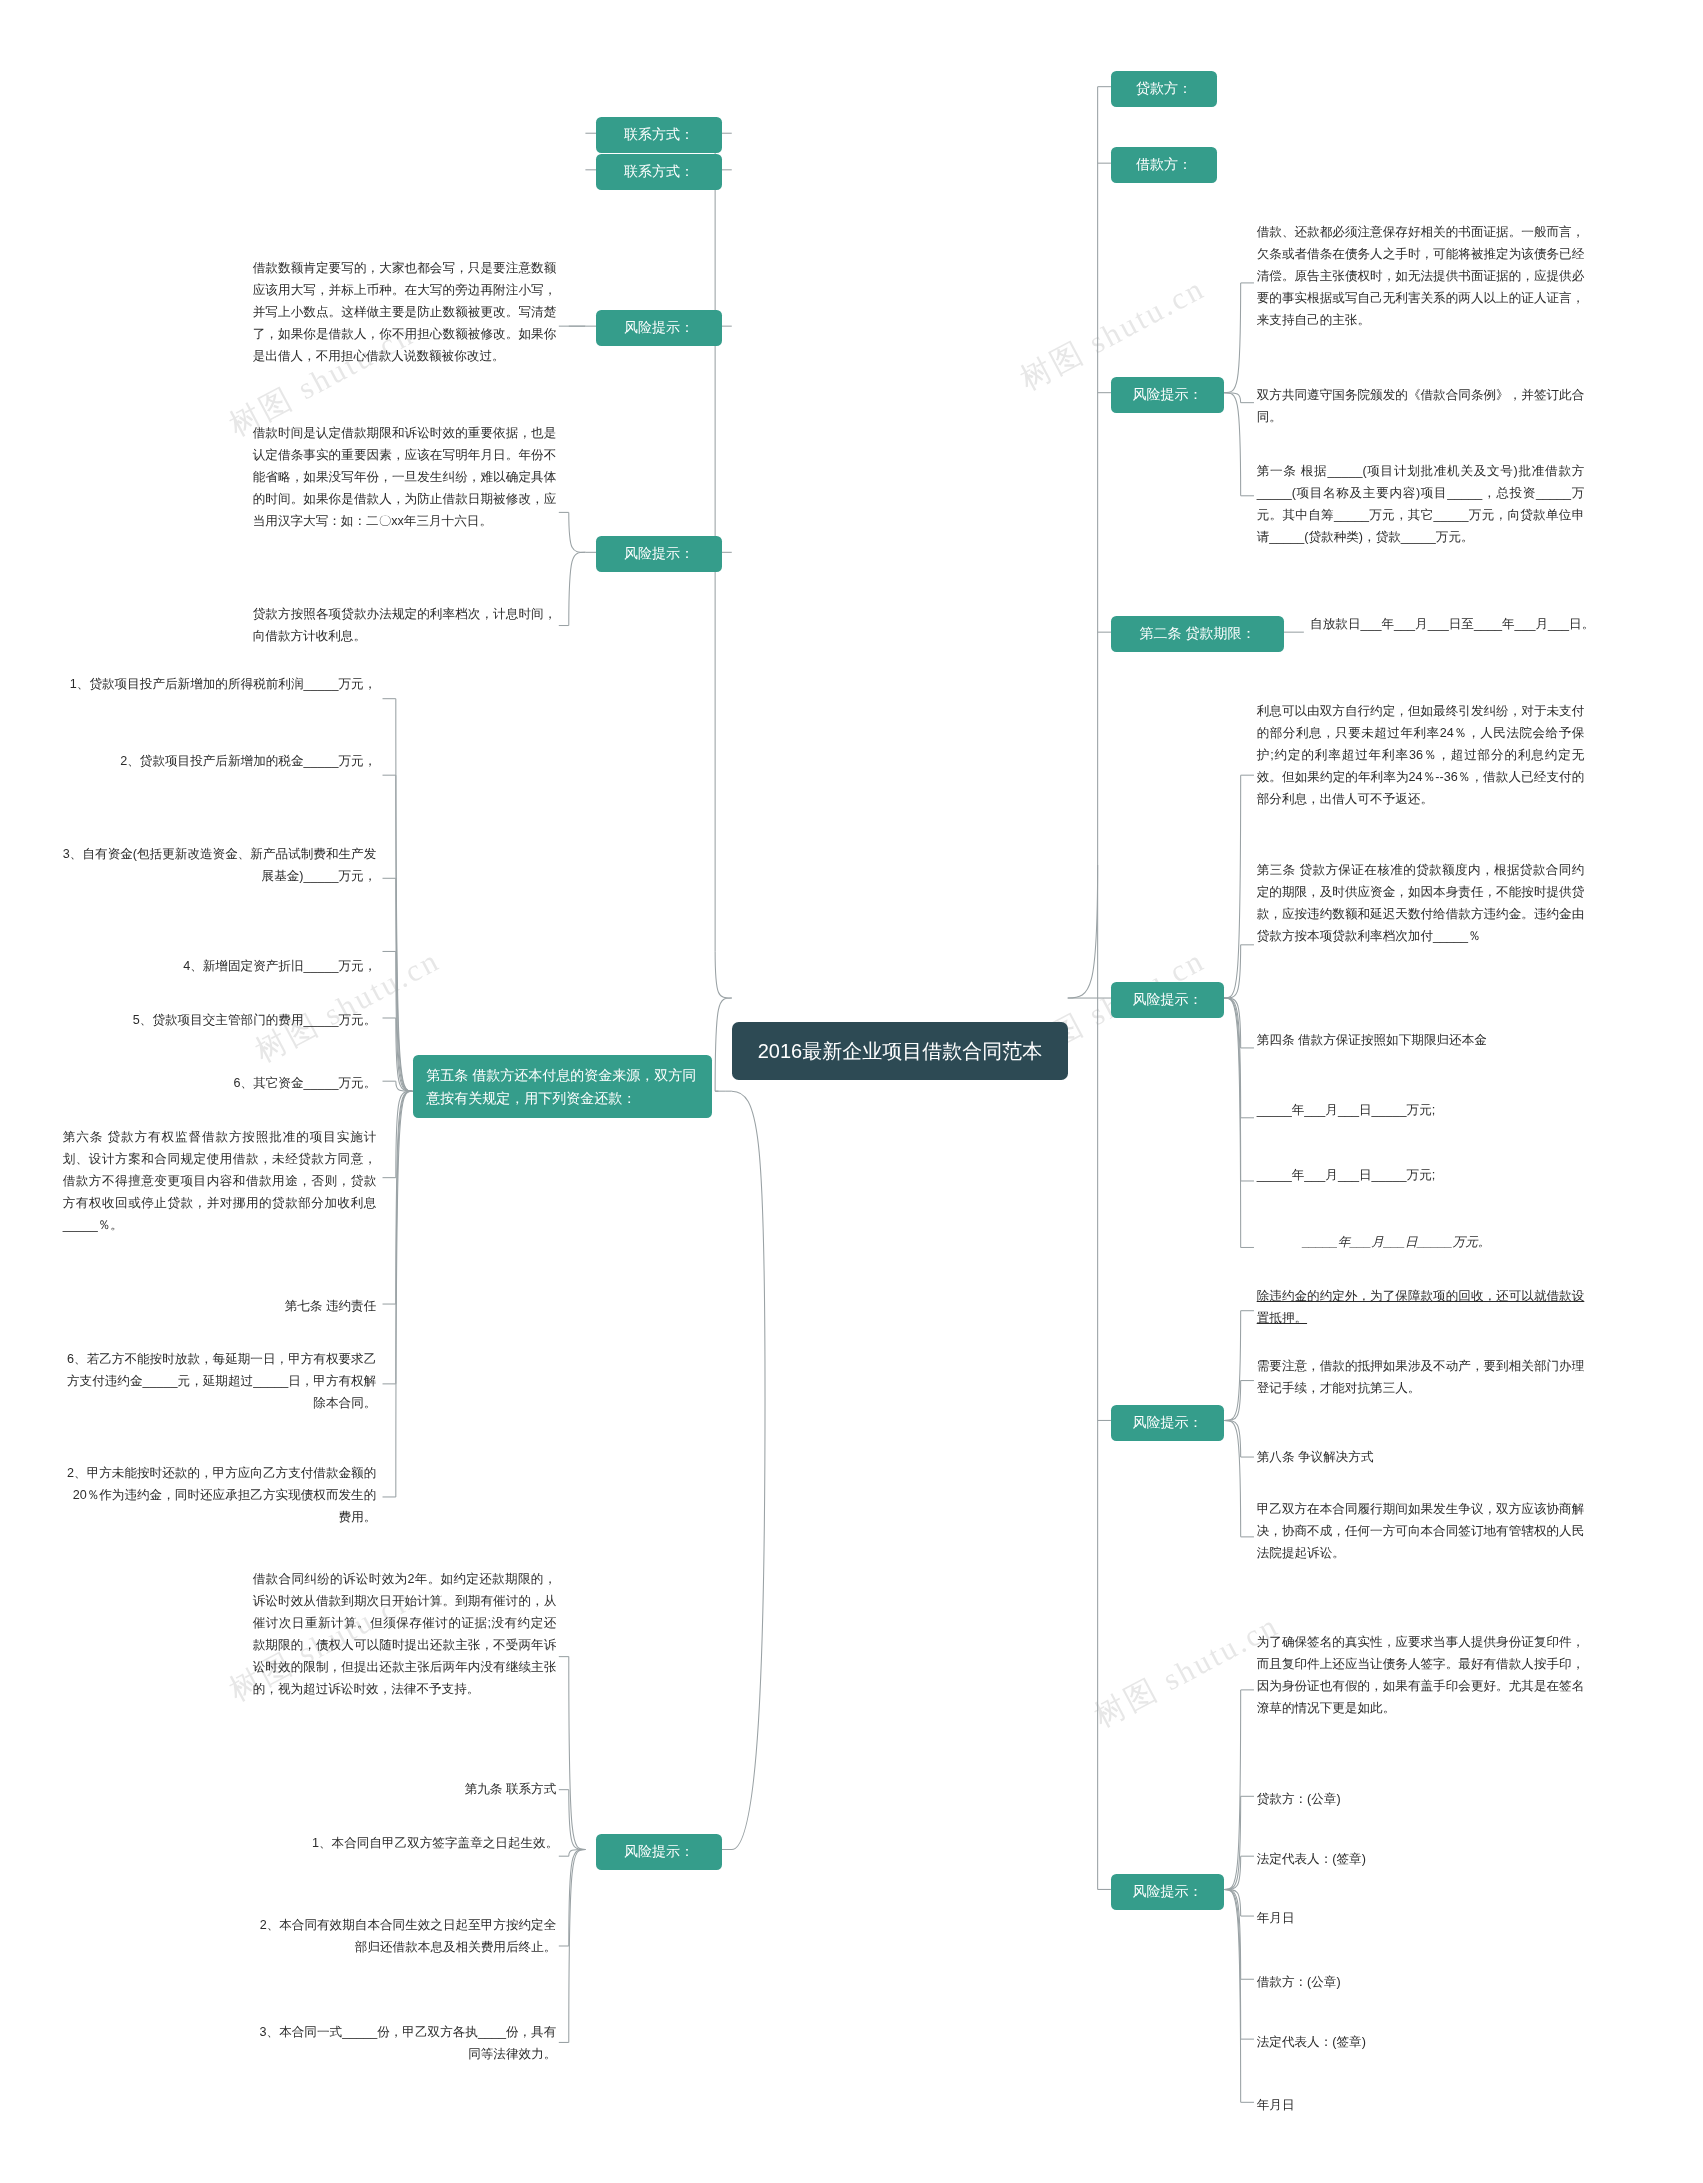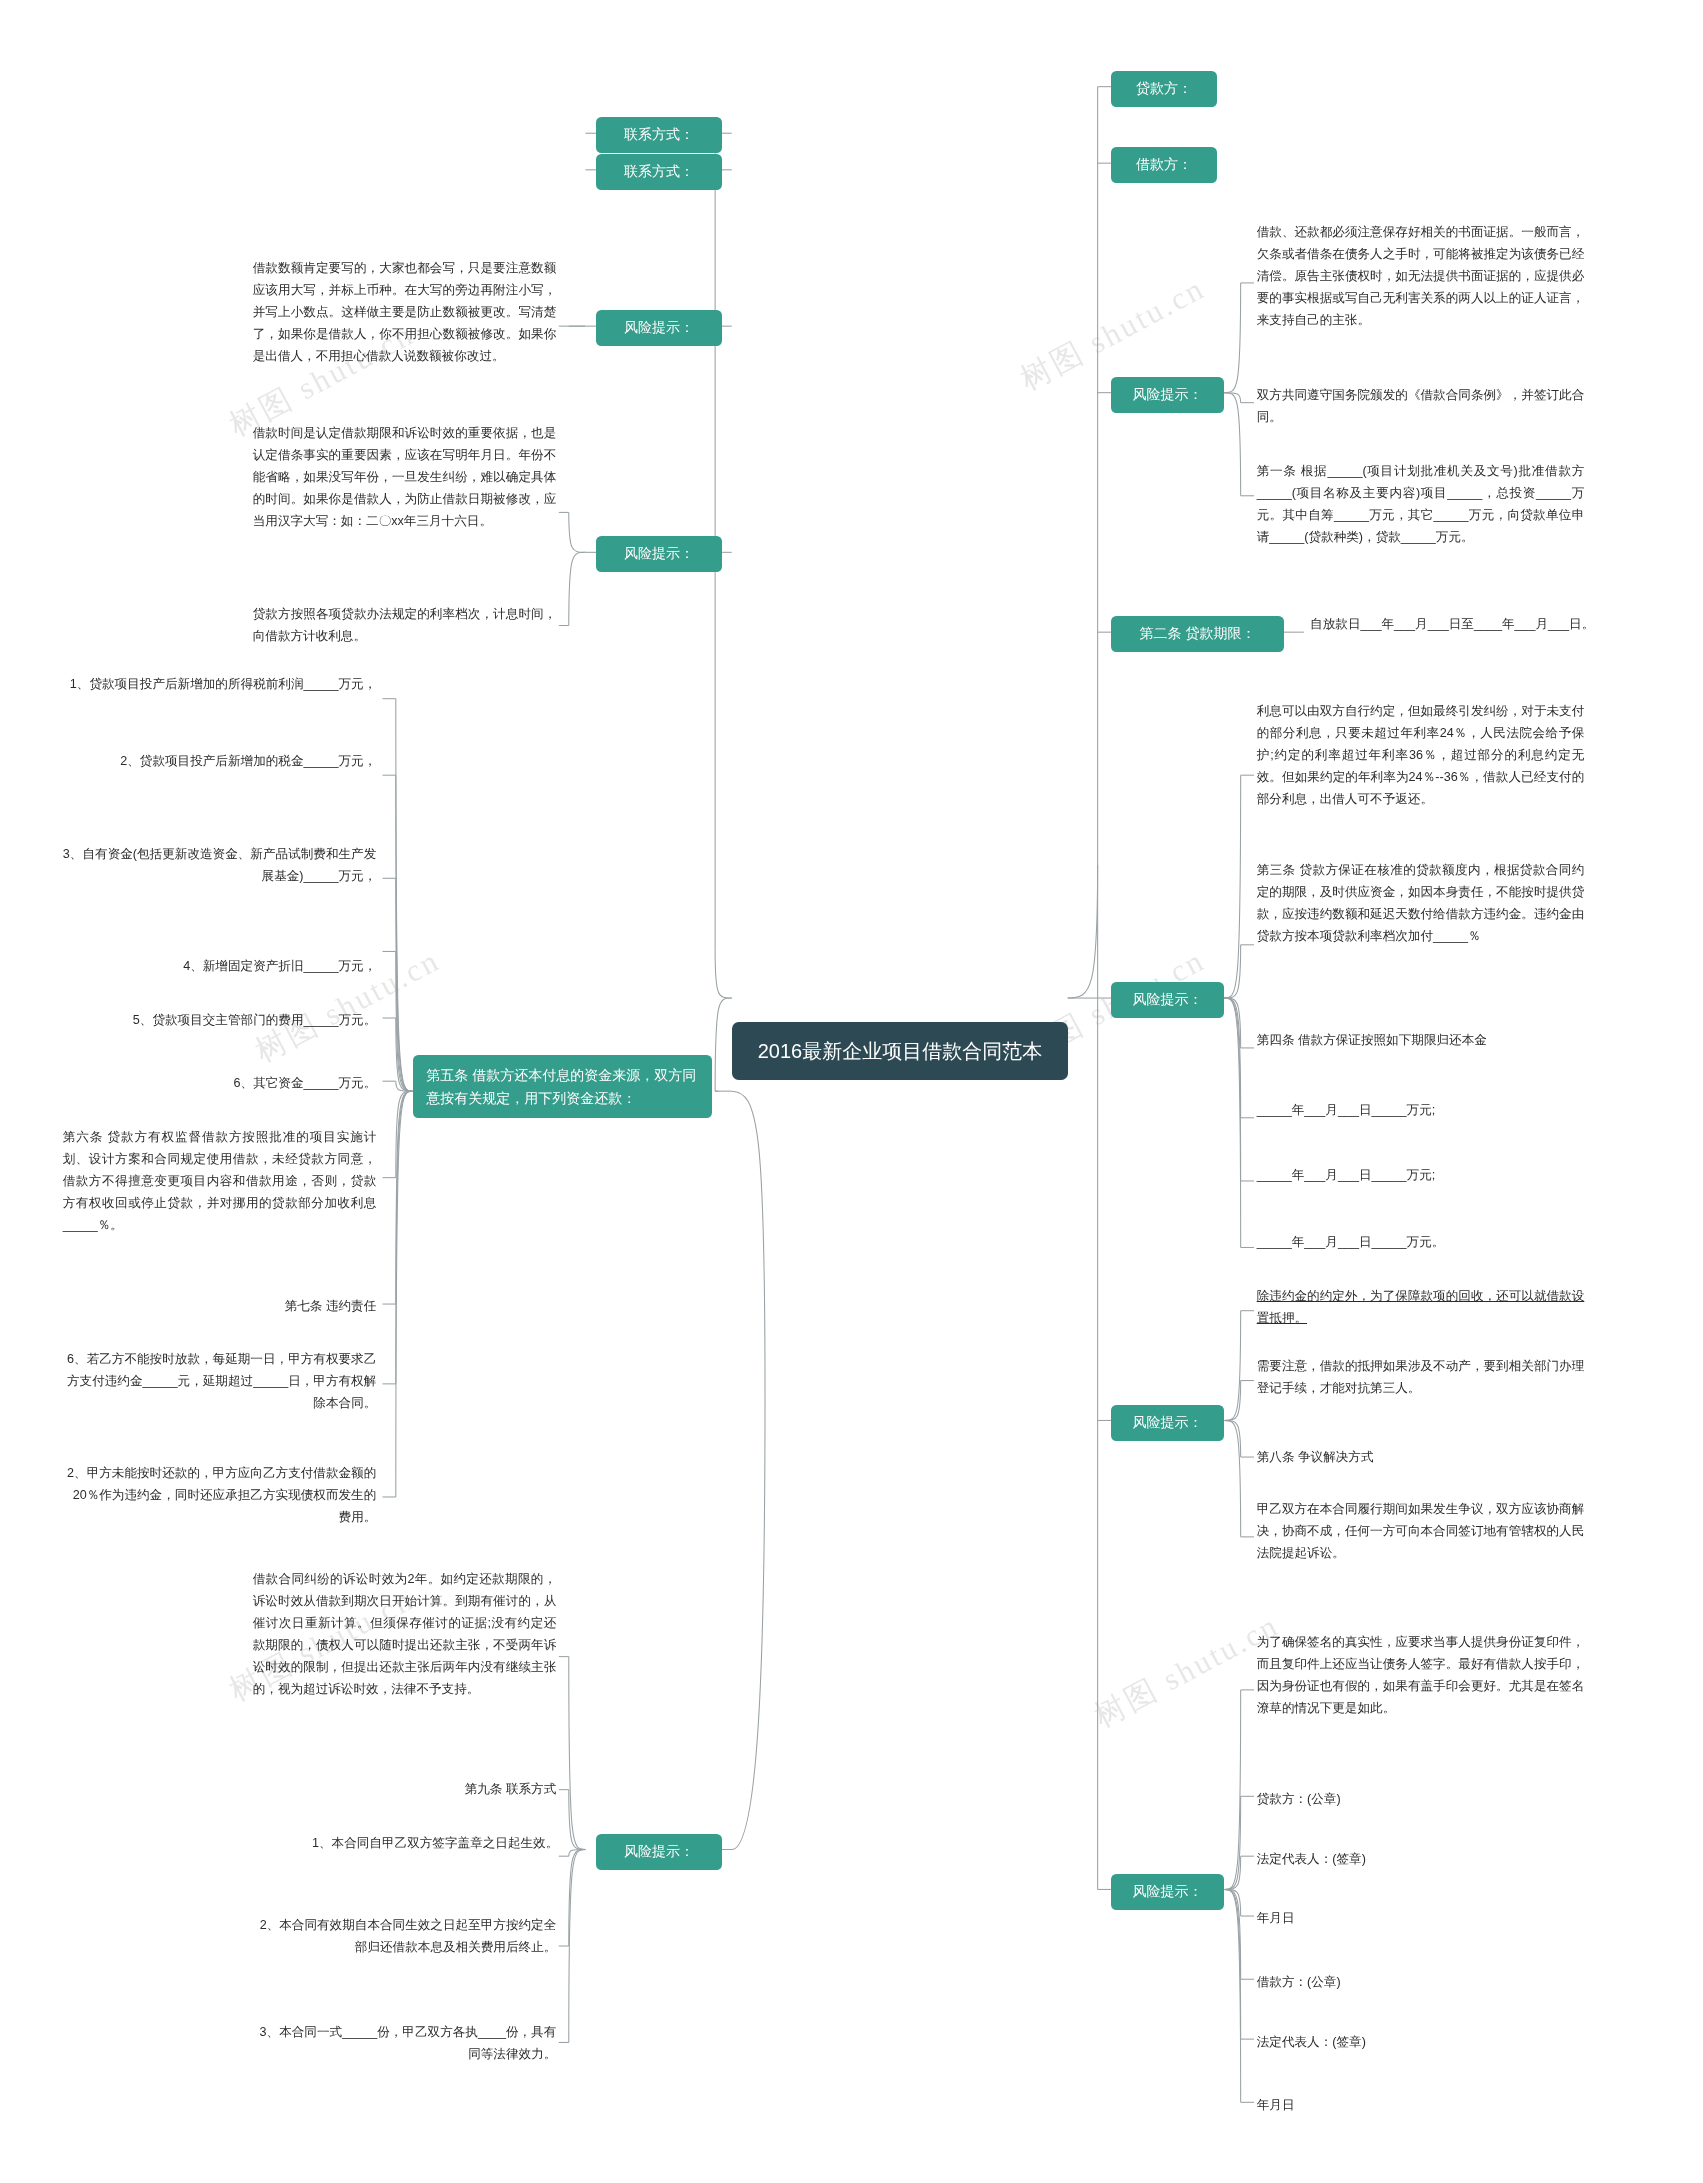--- a/index.html
+++ b/index.html
@@ -261,21 +261,21 @@
 
   <div class="node pill" style="left:1111px; top:616px; width:173px;">第二条 贷款期限：</div>
   <div class="node leaf right" style="left:1304px; top:612px; width:293px;">自放款日___年___月___日至____年___月___日。</div>
 
   <div class="node pill" style="left:1111px; top:982px; width:113px;">风险提示：</div>
   <div class="node leaf" style="left:1254px; top:699px; width:333px;">利息可以由双方自行约定，但如最终引发纠纷，对于未支付的部分利息，只要未超过年利率24％，人民法院会给予保护;约定的利率超过年利率36％，超过部分的利息约定无效。但如果约定的年利率为24％--36％，借款人已经支付的部分利息，出借人可不予返还。</div>
   <div class="node leaf" style="left:1254px; top:858px; width:333px;">第三条 贷款方保证在核准的贷款额度内，根据贷款合同约定的期限，及时供应资金，如因本身责任，不能按时提供贷款，应按违约数额和延迟天数付给借款方违约金。违约金由贷款方按本项贷款利率档次加付_____％</div>
   <div class="node leaf" style="left:1254px; top:1028px; width:333px;">第四条 借款方保证按照如下期限归还本金</div>
   <div class="node leaf" style="left:1254px; top:1098px; width:333px;">_____年___月___日_____万元;</div>
   <div class="node leaf" style="left:1254px; top:1163px; width:333px;">_____年___月___日_____万元;</div>
-  <div class="node leaf" style="left:1254px; top:1230px; width:333px;">_____年___月___日_____万元。</div>
+  <div class="node leaf" style="left:1300px; top:1230px; width:333px;font-style:italic;">_____年___月___日_____万元。</div>
 
   <div class="node pill" style="left:1111px; top:1405px; width:113px;">风险提示：</div>
   <div class="node leaf" style="left:1254px; top:1284px; width:333px;text-decoration:underline;">除违约金的约定外，为了保障款项的回收，还可以就借款设置抵押。</div>
   <div class="node leaf" style="left:1254px; top:1354px; width:333px;">需要注意，借款的抵押如果涉及不动产，要到相关部门办理登记手续，才能对抗第三人。</div>
   <div class="node leaf" style="left:1254px; top:1445px; width:333px;">第八条 争议解决方式</div>
   <div class="node leaf" style="left:1254px; top:1497px; width:333px;">甲乙双方在本合同履行期间如果发生争议，双方应该协商解决，协商不成，任何一方可向本合同签订地有管辖权的人民法院提起诉讼。</div>
 
   <div class="node pill" style="left:1111px; top:1874px; width:113px;">风险提示：</div>
   <div class="node leaf" style="left:1254px; top:1630px; width:333px;">为了确保签名的真实性，应要求当事人提供身份证复印件，而且复印件上还应当让债务人签字。最好有借款人按手印，因为身份证也有假的，如果有盖手印会更好。尤其是在签名潦草的情况下更是如此。</div>
   <div class="node leaf" style="left:1254px; top:1787px; width:333px;">贷款方：(公章)</div>

